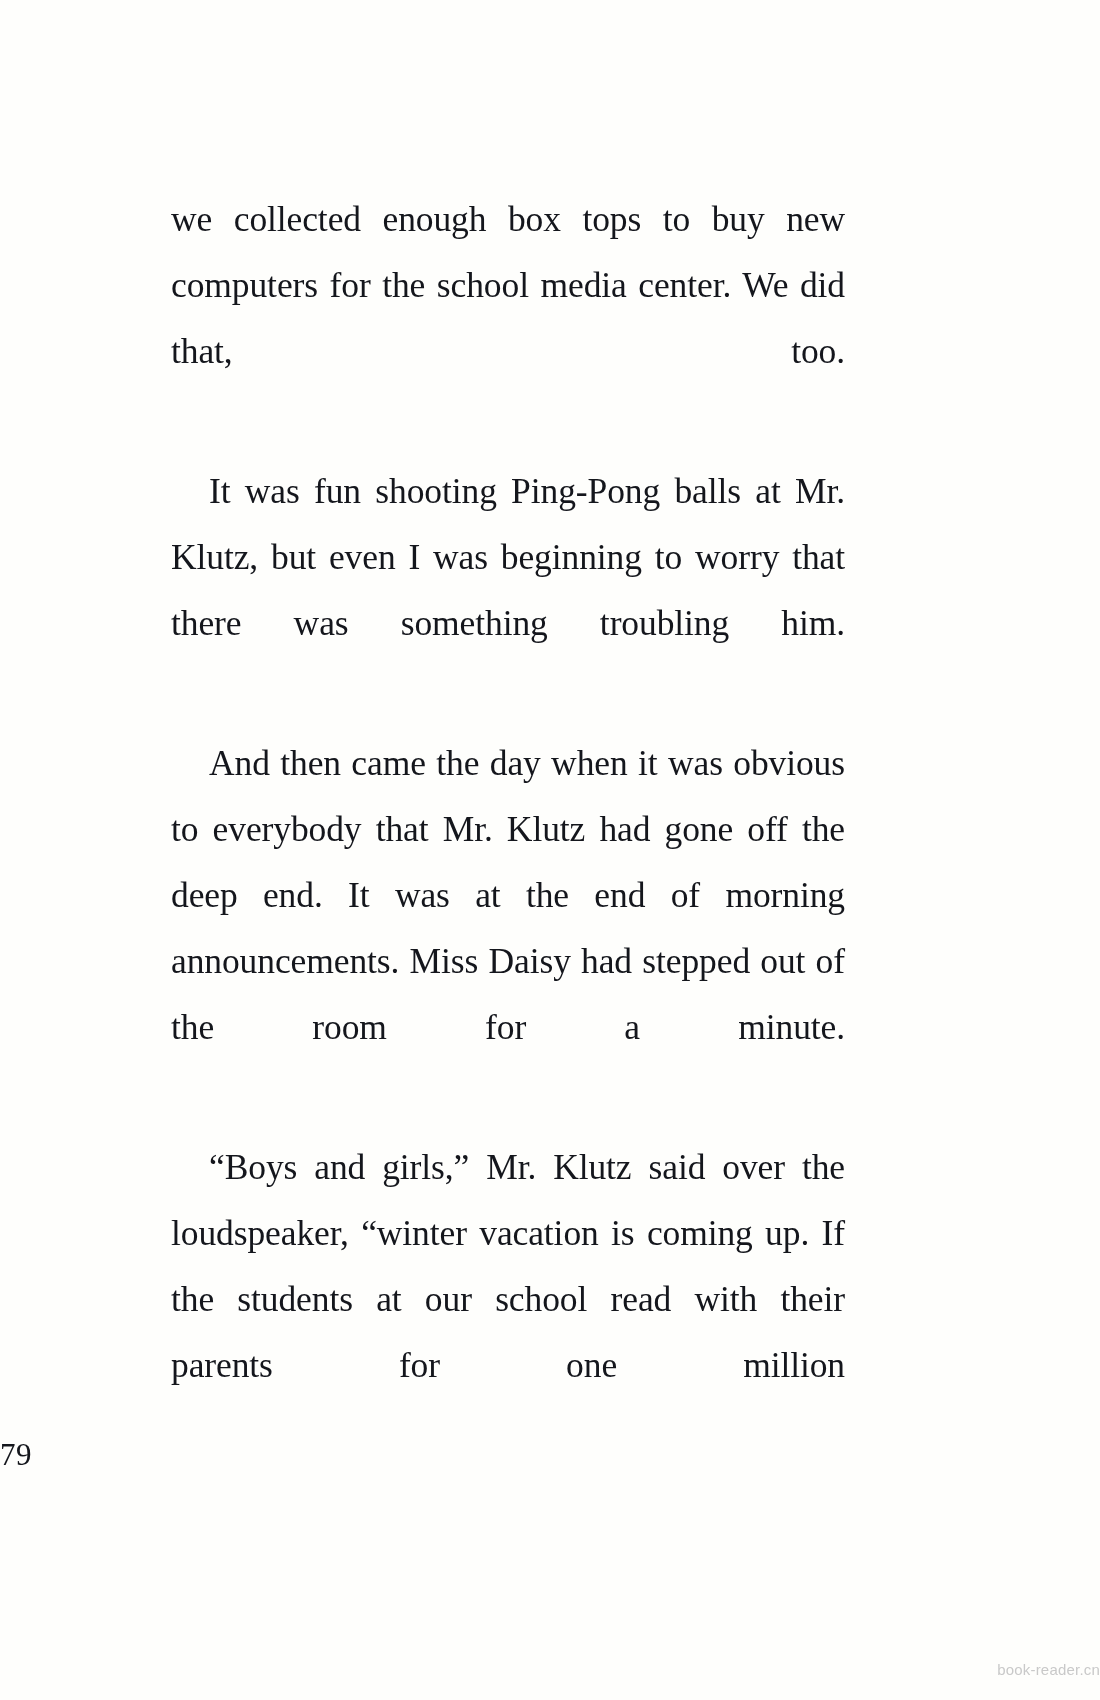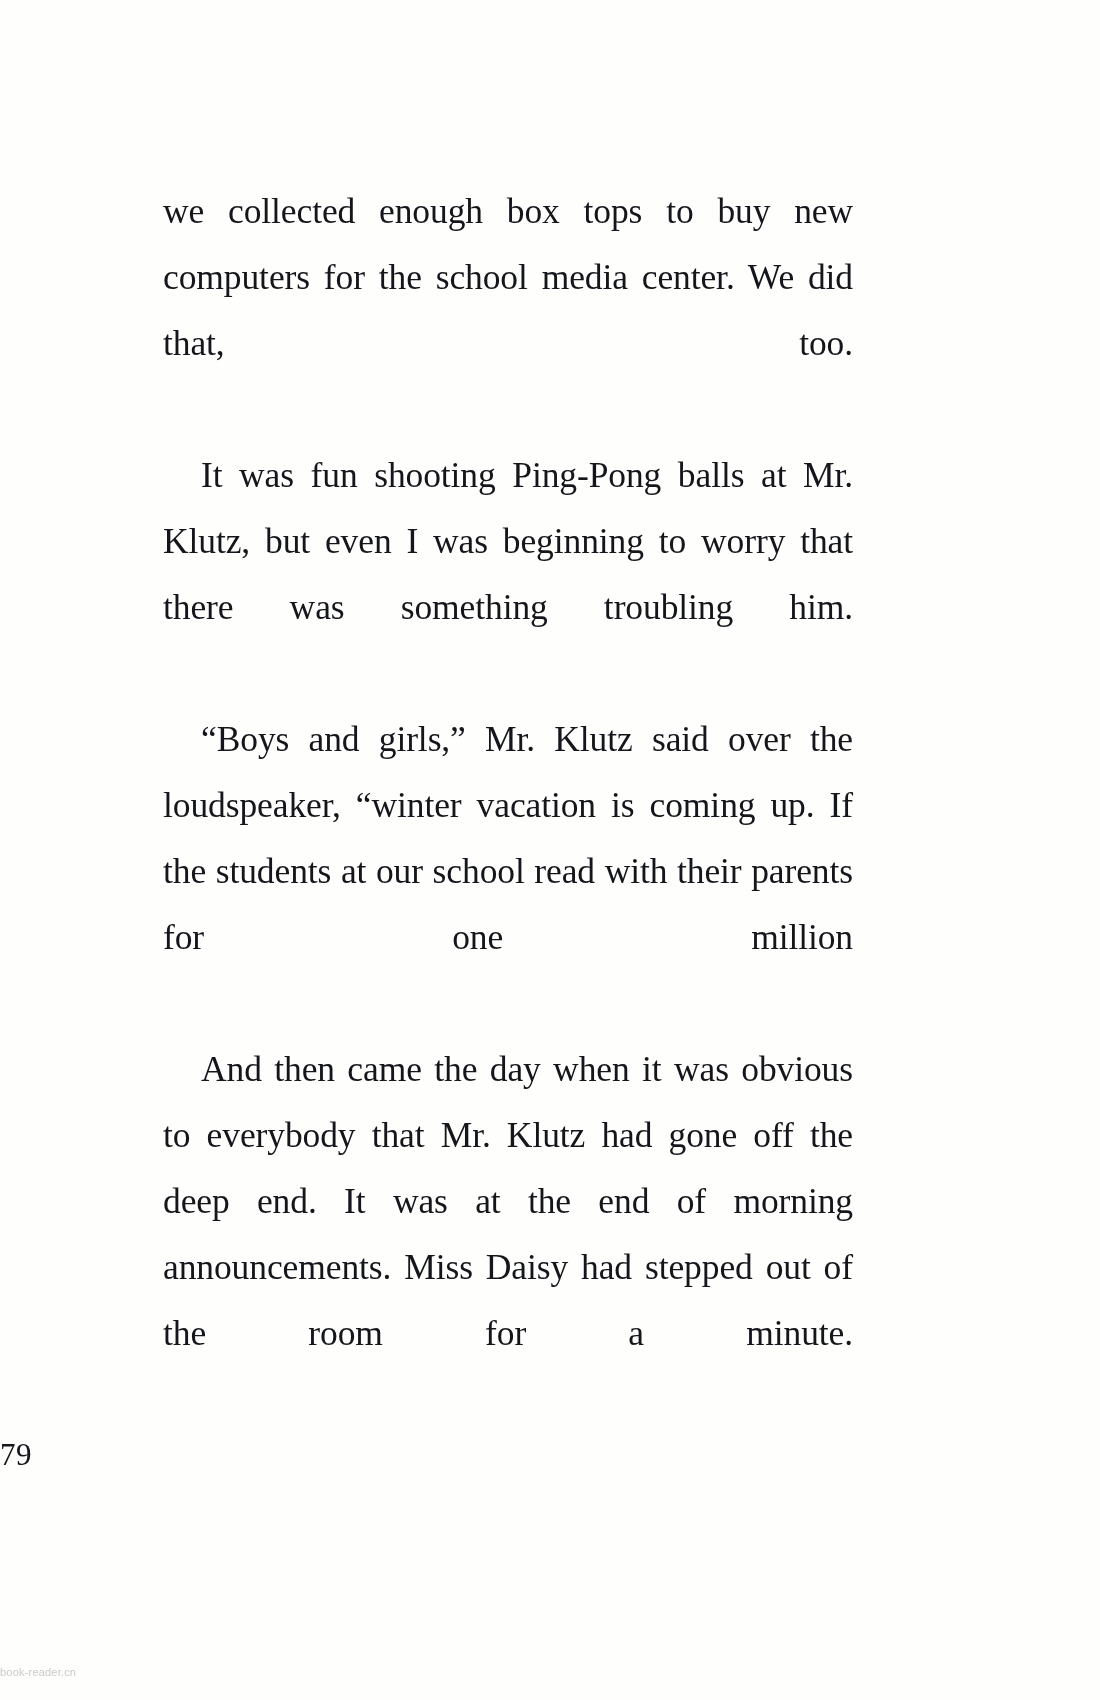--- a/index.html
+++ b/index.html
@@ -24,21 +24,21 @@
   }
 
   .text-block {
     position: absolute;
     left: 163px;
     top: 178px;
     width: 690px;
   }
 
   .para {
-    margin: 0;
+    margin: 8px;
     font-size: 35.5px;
     line-height: 66px;
     color: #14161c;
     text-align: justify;
     text-justify: inter-word;
     letter-spacing: -0.1px;
     word-spacing: 0.5px;
   }
 
   
@@ -66,39 +66,39 @@
     color: #14161c;
     font-family: "Liberation Serif", "DejaVu Serif", serif;
     letter-spacing: 0.5px;
   }
 
   .watermark {
     position: absolute;
     left: 0;
     right: 0;
     bottom: 22px;
-    text-align: left;
-    font-size: 11px;
+    text-align: right;
+    font-size: 15px;
     color: #c9c9c9;
     font-family: "Liberation Sans", "DejaVu Sans", sans-serif;
     letter-spacing: 0.2px;
   }
 </style>
 </head>
 <body>
 
 <div class="page">
 
   <div class="text-block">
     <p class="para continuation">we collected enough box tops to buy new computers for the school media center. We did that, too.</p>
 
     <p class="para indented">It was fun shooting Ping-Pong balls at Mr. Klutz, but even I was beginning to worry that there was something troubling him.</p>
 
+    <p class="para indented">And then came the day when it was obvious to everybody that Mr. Klutz had gone off the deep end. It was at the end of morning announcements. Miss Daisy had stepped out of the room for a minute.</p>
+
     <p class="para indented">“Boys and girls,” Mr. Klutz said over the loudspeaker, “winter vacation is coming up. If the students at our school read with their parents for one million</p>
-
-    <p class="para indented">And then came the day when it was obvious to everybody that Mr. Klutz had gone off the deep end. It was at the end of morning announcements. Miss Daisy had stepped out of the room for a minute.</p>
   </div>
 
   <div class="page-number">79</div>
 
   <div class="watermark">book-reader.cn</div>
 
 </div>
 
 </body></html>

